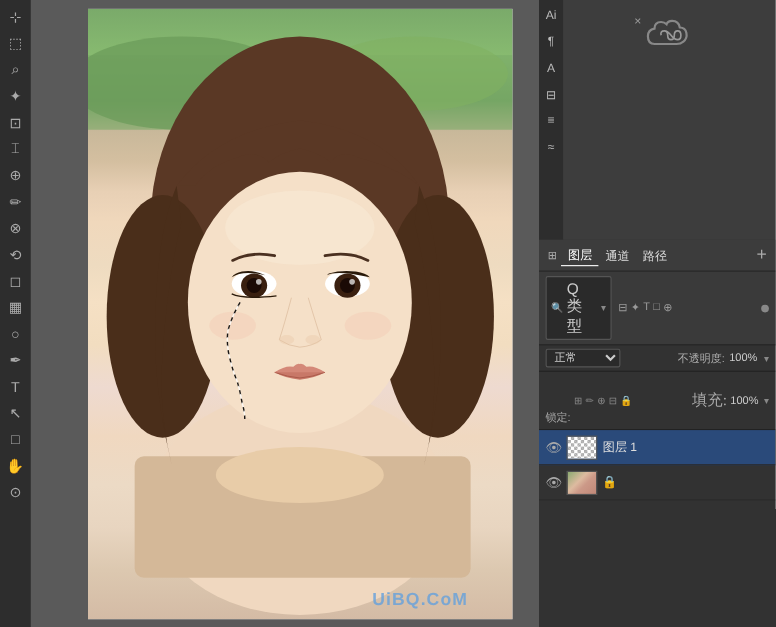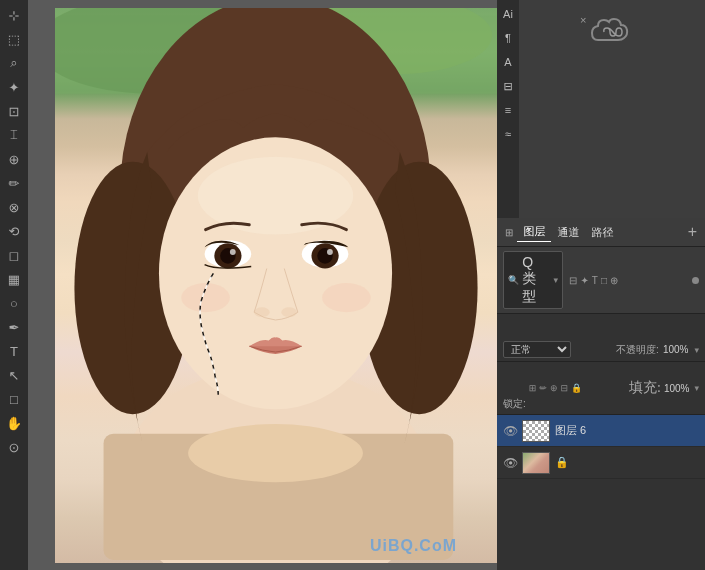--- a/index.html
+++ b/index.html
@@ -40,21 +40,21 @@
       flex: 1;
       background: #5a5a5a;
       position: relative;
       overflow: hidden;
       display: flex;
       align-items: center;
       justify-content: center;
     }
 
     .photo-canvas {
-      width: 442px;
+      width: 386px;
       height: 555px;
       position: relative;
       overflow: hidden;
       background: #ccc;
       margin-left: 27px;
     }
 
     .photo-bg {
       width: 100%;
       height: 100%;
@@ -162,21 +162,20 @@
       border-radius: 50%;
       margin-left: auto;
     }
 
     .blend-row {
       display: flex;
       align-items: center;
       padding: 3px 6px;
       gap: 4px;
       border-bottom: 1px solid #222;
-      margin-top: 24px;
     }
 
     .blend-select {
       background: #2a2a2a;
       border: 1px solid #555;
       color: #ccc;
       font-size: 10px;
       padding: 1px 3px;
       border-radius: 2px;
       width: 68px;
@@ -556,21 +555,21 @@
       <span class="fill-label">填充:</span>
       <span class="fill-value">100%</span>
       <span style="color:#888;font-size:9px;margin-left:2px;">▾</span>
     </div>
 
     <div class="layer-item active">
       <span class="eye-icon">👁</span>
       <div class="layer-thumb">
         <div class="layer-thumb-checker"></div>
       </div>
-      <span class="layer-name">图层 6</span>
+      <span class="layer-name">图层 1</span>
     </div>
 
     <div class="layer-item">
       <span class="eye-icon">👁</span>
       <div class="layer-thumb">
         <div class="layer-thumb-photo"></div>
       </div>
       <span class="layer-lock-icon">🔒</span>
     </div>
   </div>

